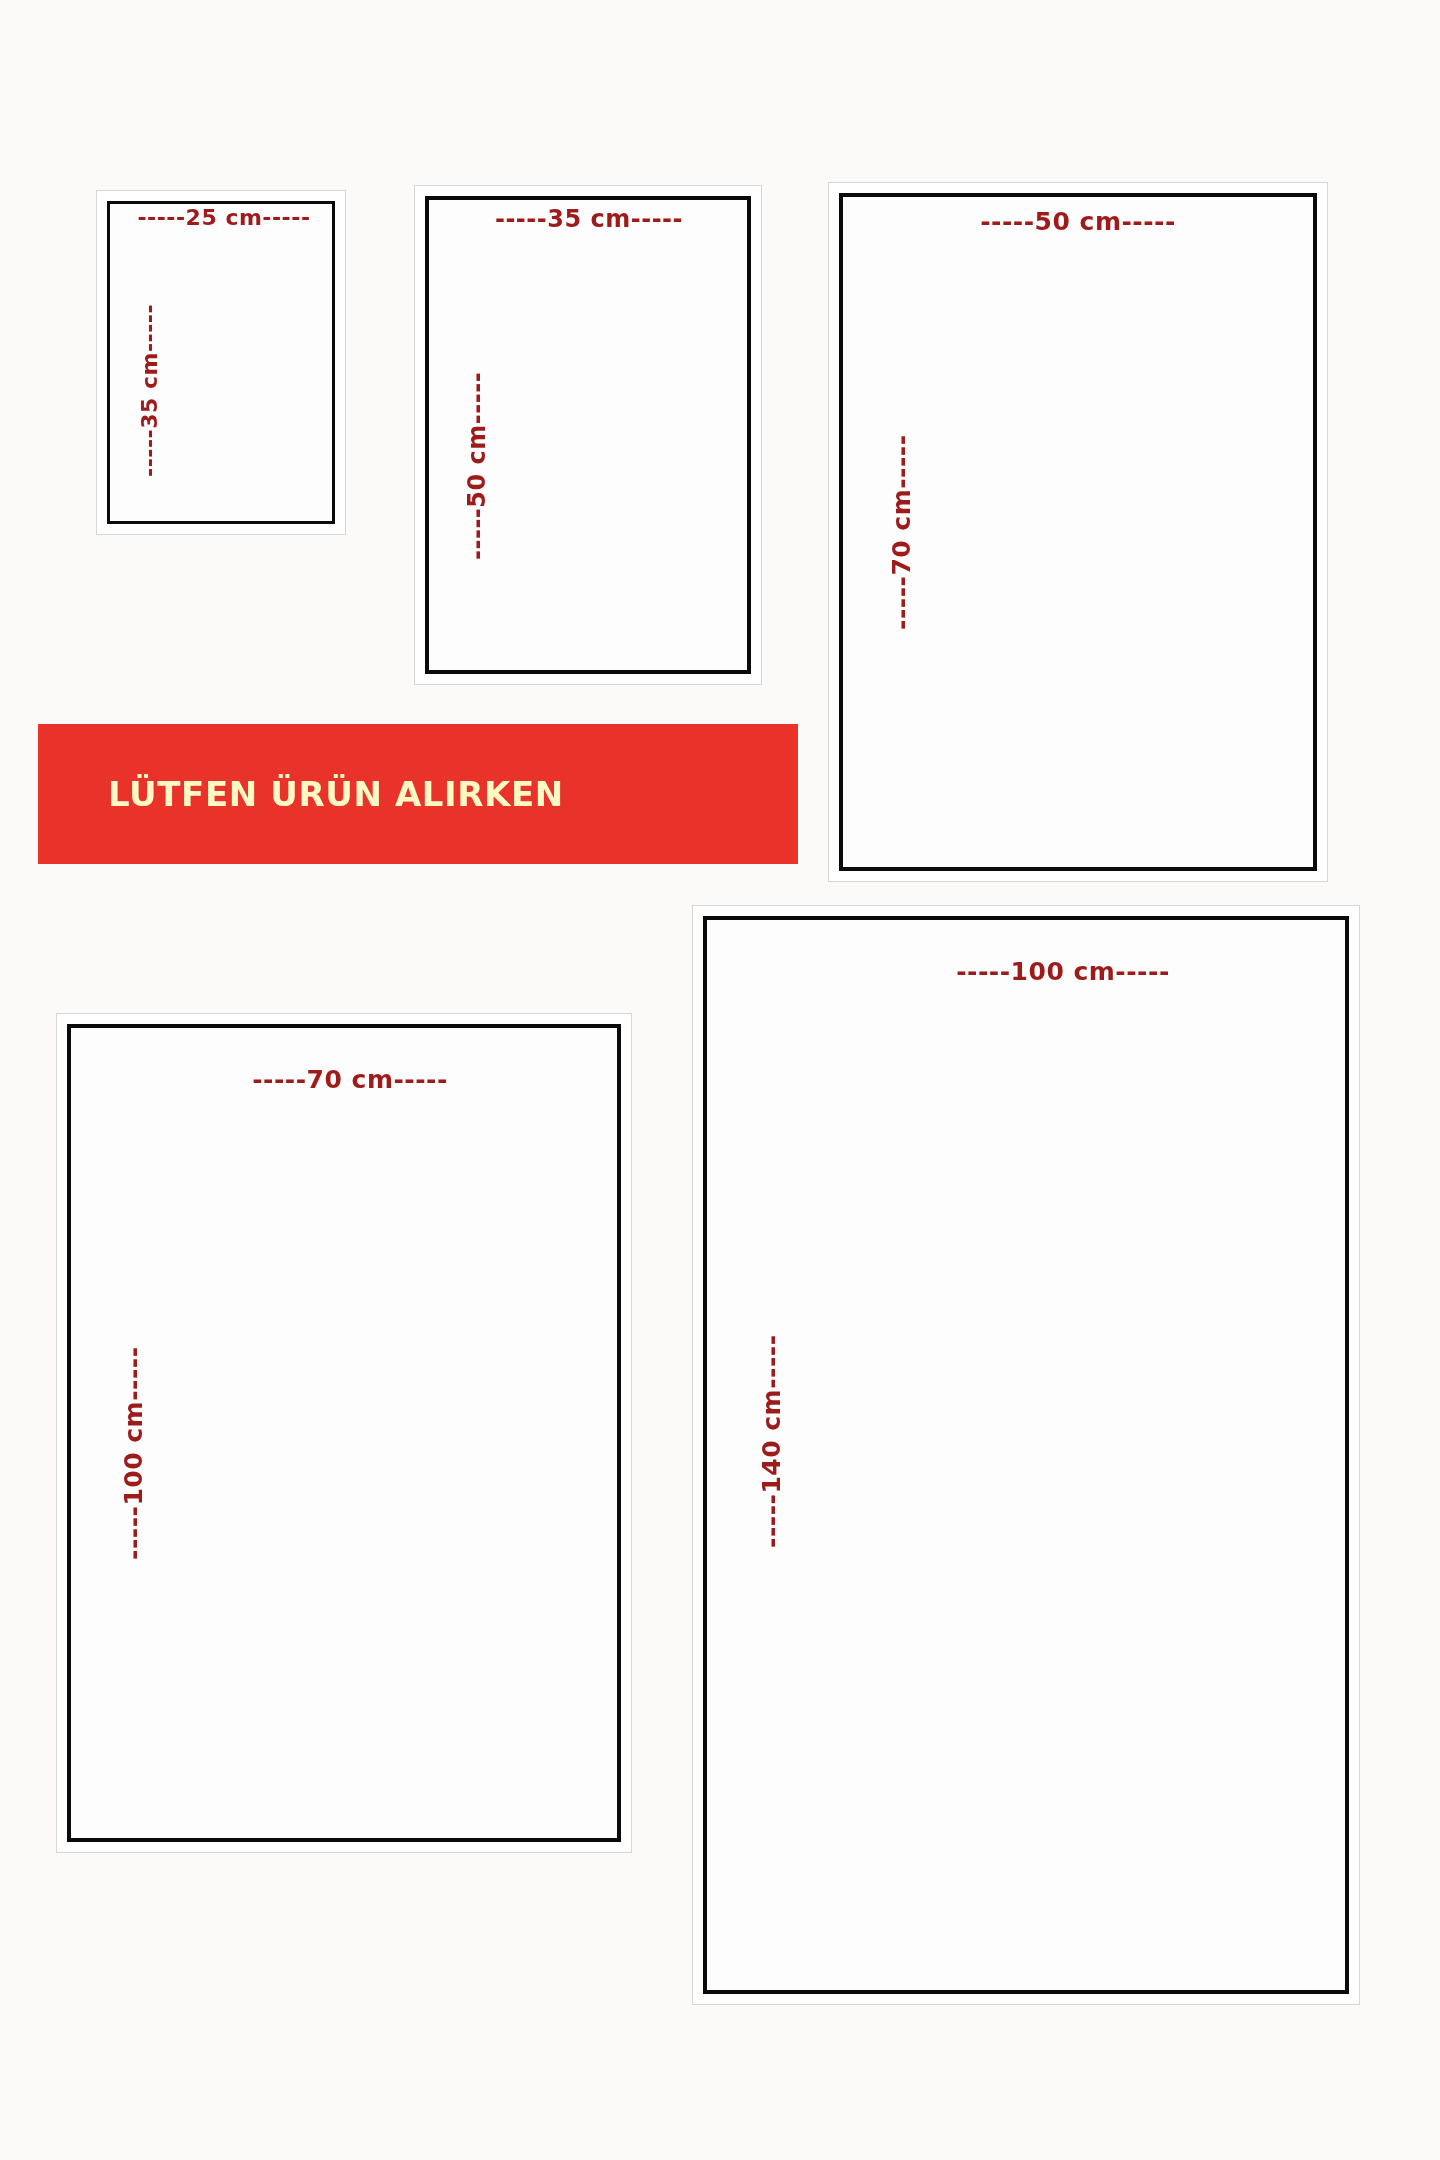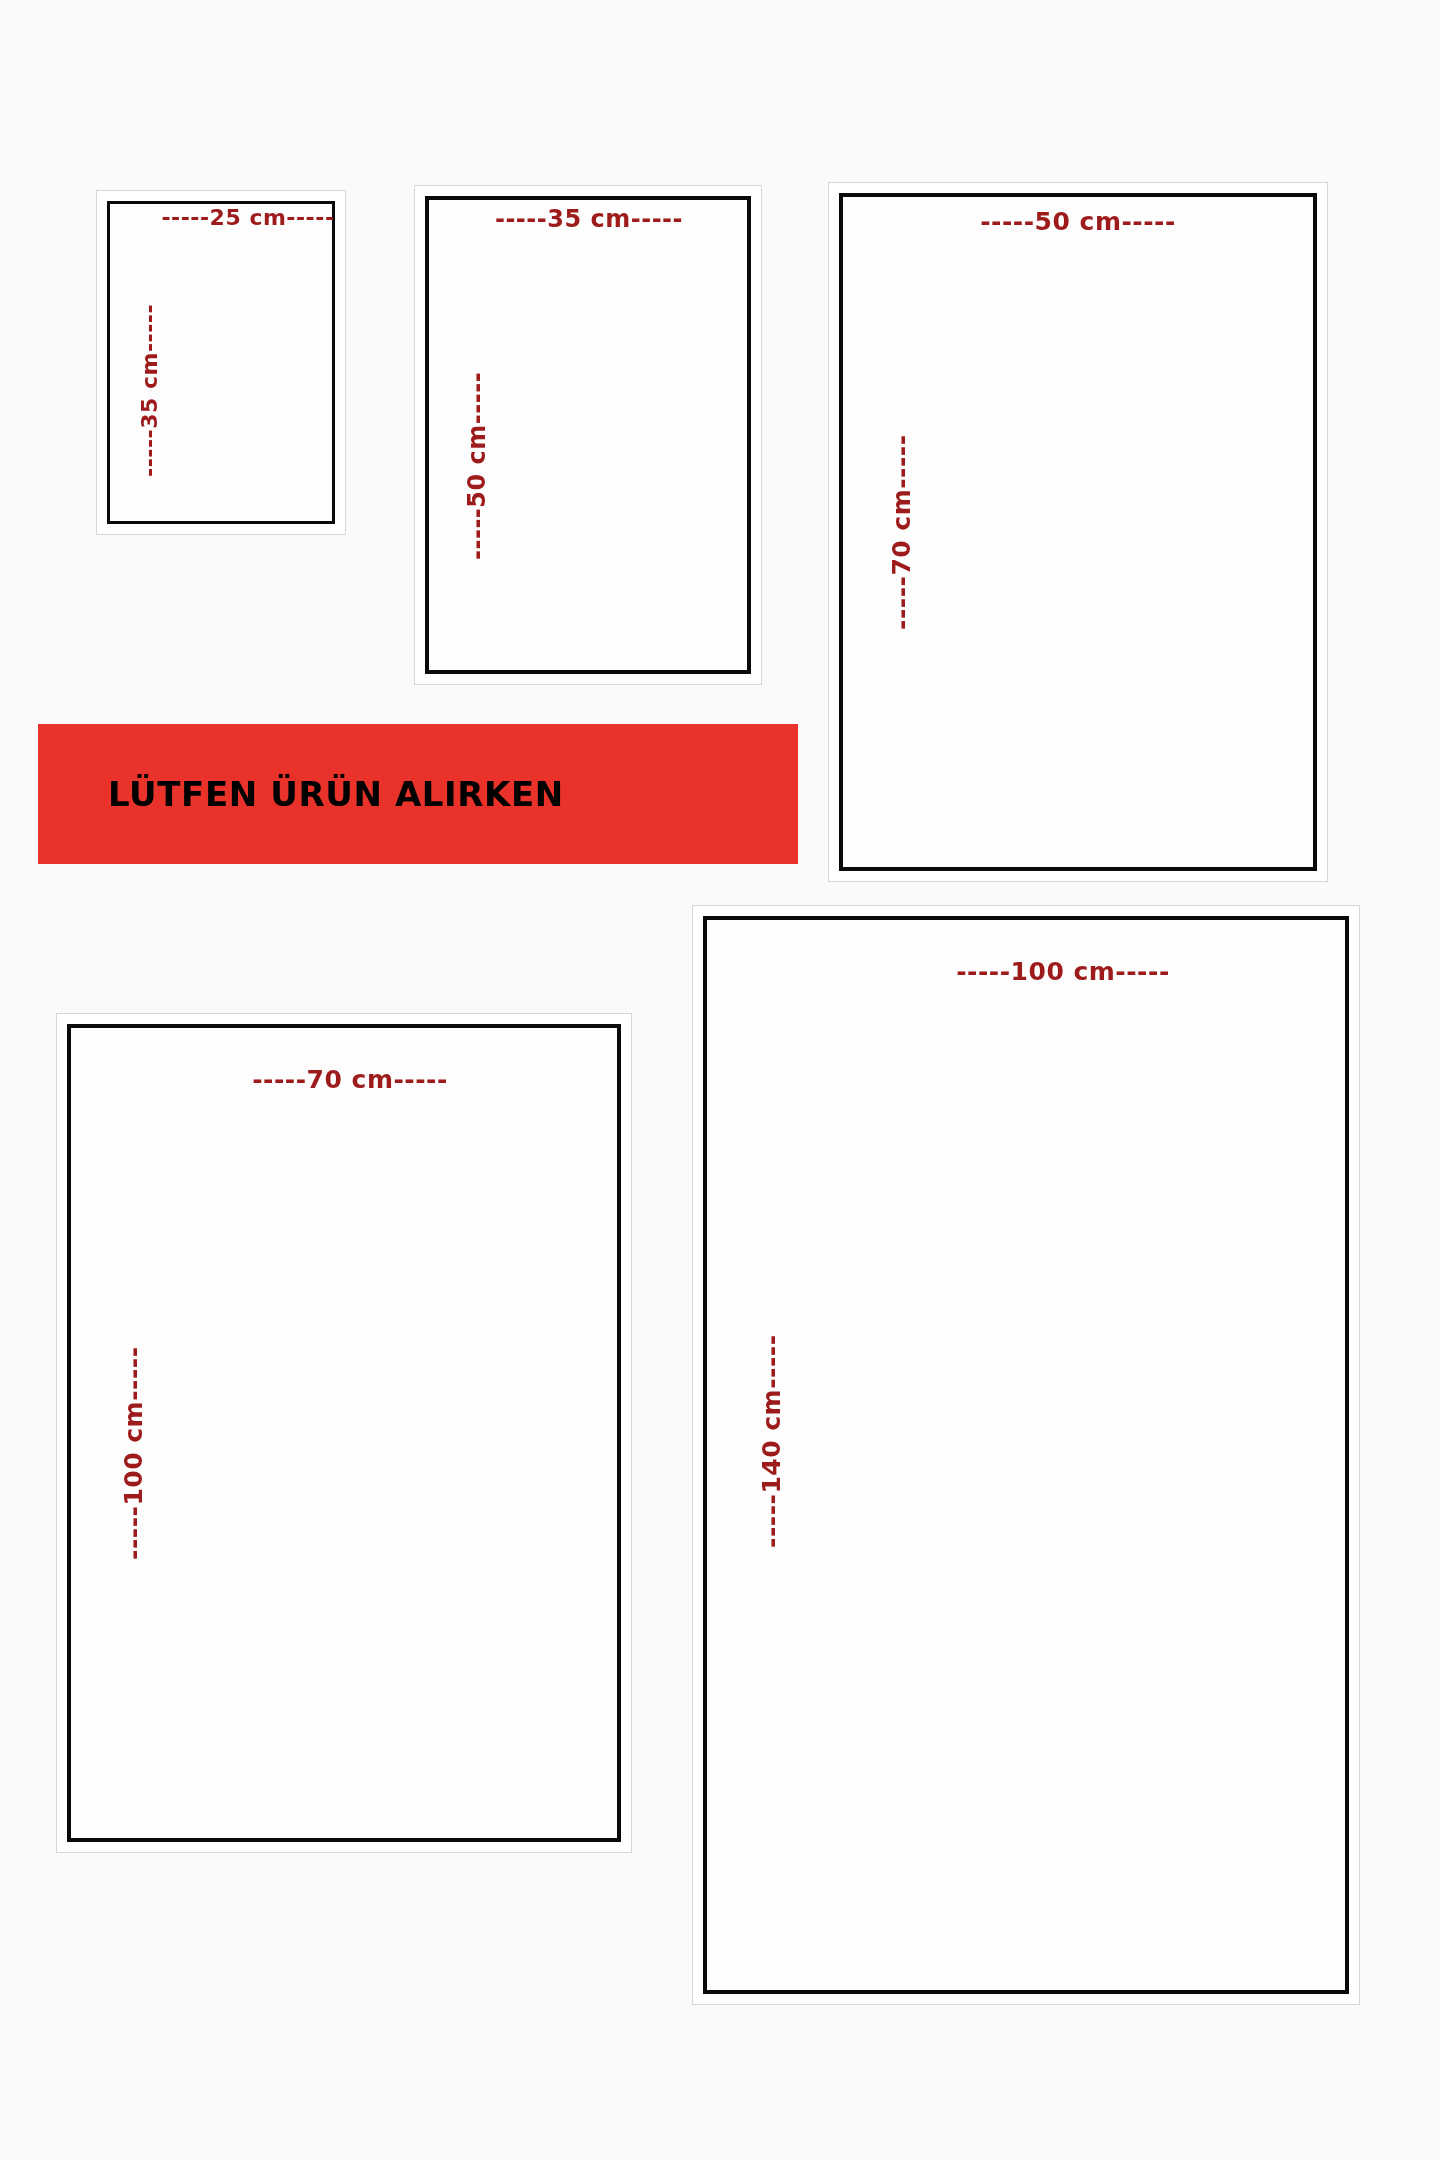--- a/index.html
+++ b/index.html
@@ -58,37 +58,37 @@
   #warning-banner {
     position: absolute;
     background: #e8322a;
     display: flex;
     flex-direction: column;
     justify-content: center;
     padding-left: 70px;
     box-sizing: border-box;
   }
   #warning-banner .line {
-    color: #000000;
+    color: #fef9c3;
     font-size: 34px;
     font-weight: bold;
     letter-spacing: 0.6px;
     line-height: 1.32;
     font-family: "DejaVu Sans", sans-serif;
   }
 </style>
 </head>
 <body>
 
 <div id="page">
 
   <div class="frame thin" style="left:96px; top:190px; width:250px; height:345px;">
     <div class="inner"></div>
   </div>
-  <div class="dim horiz" style="left:224px; top:205px; font-size:22px;margin-left:24px;">-----25 cm-----</div>
+  <div class="dim horiz" style="left:224px; top:205px; font-size:22px;">-----25 cm-----</div>
   <div class="dim vert" style="left:137px; top:477px; font-size:22px;">-----35 cm-----</div>
 
   <div class="frame" style="left:414px; top:185px; width:348px; height:500px;">
     <div class="inner"></div>
   </div>
   <div class="dim horiz" style="left:589px; top:205px; font-size:24px;">-----35 cm-----</div>
   <div class="dim vert" style="left:463px; top:560px; font-size:24px;">-----50 cm-----</div>
 
   <div class="frame" style="left:828px; top:182px; width:500px; height:700px;">
     <div class="inner"></div>

